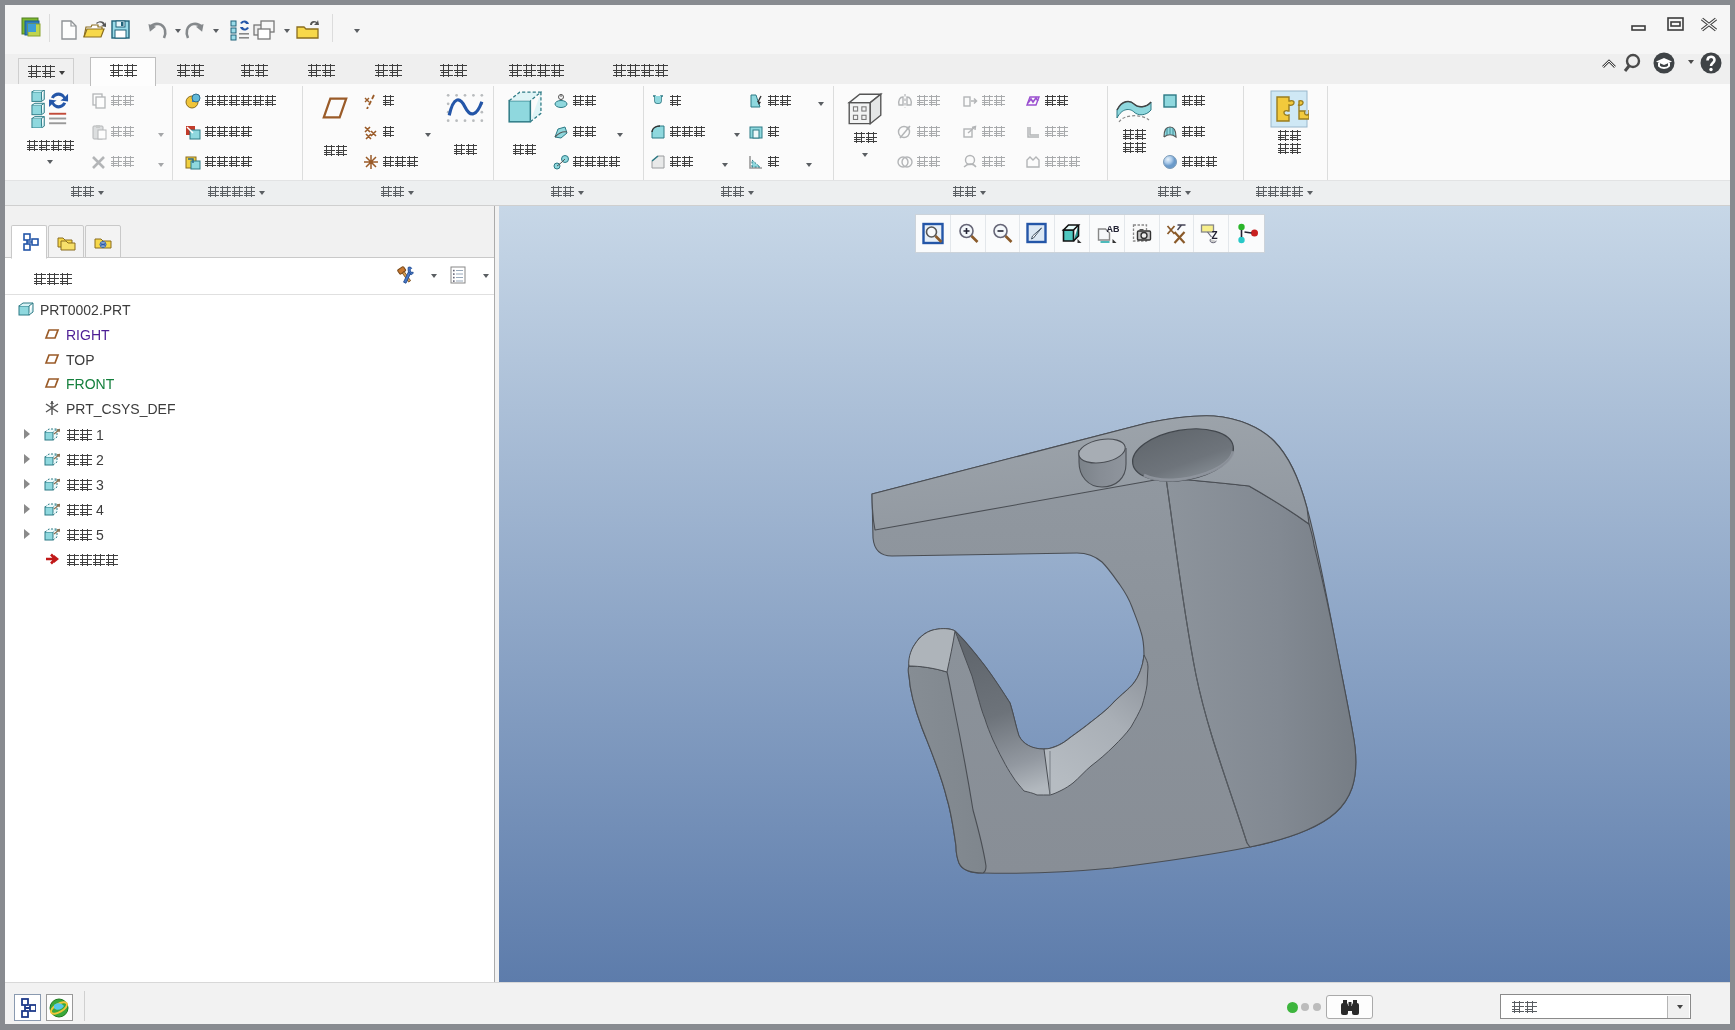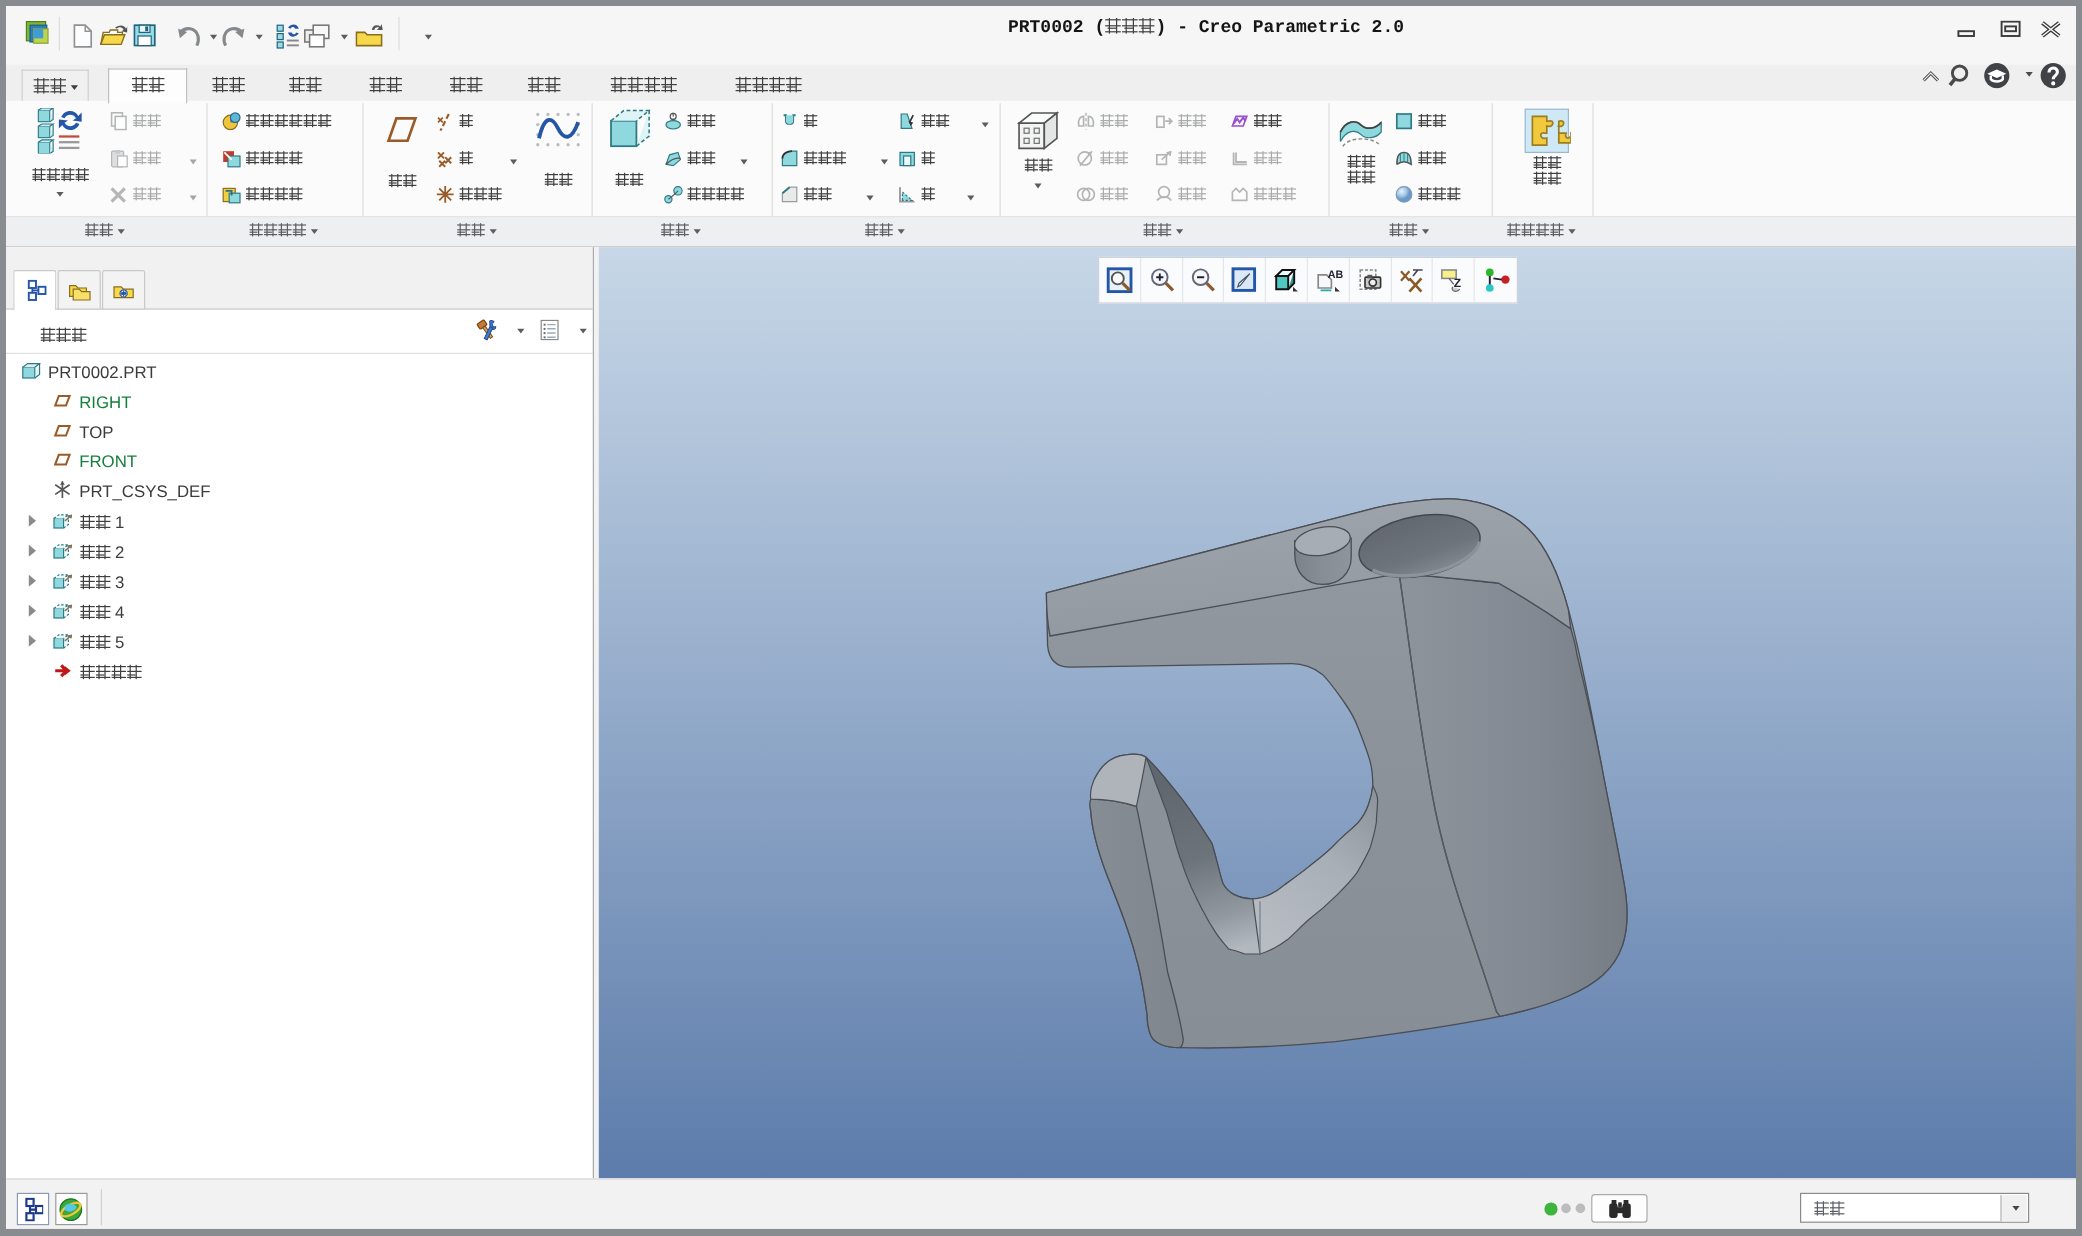--- a/index.html
+++ b/index.html
@@ -97,21 +97,20 @@
 <rect x="8" y="1" width="13" height="11" fill="#f8f8f8" stroke="#777" stroke-width="1.3"></rect>
 <rect x="5" y="9" width="12" height="10" fill="#fff" stroke="#777" stroke-width="1.3"></rect>
       </svg>
       <div class="dd" style="position:absolute;left:275px;top:24px"></div>
       <svg class="abs" style="left:291px;top:14px" width="24" height="21" viewBox="0 0 24 21">
 <path d="M1 19 L1 8 L8 8 L10 10 L22 10 L22 19 Z" fill="#f7d84a" stroke="#8a6d1f" stroke-width="1.3"></path>
 <path d="M14 6 C14 2 18 1 21 3 L22 1 L23 6 L18 6 L20 4 C18 3 16 4 16 6 Z" fill="#555"></path>
       </svg>
       <div class="abs" style="left:327px;top:9px;width:1px;height:28px;background:#dcdcdc"></div>
       <div class="dd" style="position:absolute;left:345px;top:24px"></div>
-      <div class="title">PRT0002 (<i class="c c14"></i><i class="c c14"></i><i class="c c14"></i>) - Creo Parametric 2.0</div>
       <svg class="abs" style="left:1622px;top:12px" width="24" height="14" viewBox="0 0 24 14">
         <rect x="5" y="9" width="13" height="4" fill="none" stroke="#3c3c3c" stroke-width="1.6"></rect>
       </svg>
       <svg class="abs" style="left:1658px;top:12px" width="24" height="14" viewBox="0 0 24 14">
 <rect x="5" y="1" width="15" height="12" fill="none" stroke="#3c3c3c" stroke-width="1.6"></rect>
 <rect x="8" y="5" width="9" height="4" fill="none" stroke="#3c3c3c" stroke-width="1.6"></rect>
       </svg>
       <svg class="abs" style="left:1693px;top:12px" width="22" height="15" viewBox="0 0 22 15">
 <path d="M4 2 L18 13 M18 2 L4 13" fill="none" stroke="#3c3c3c" stroke-width="3.4"></path>
 <path d="M4 2 L18 13 M18 2 L4 13" fill="none" stroke="#f6f6f6" stroke-width="1.2"></path>
@@ -428,21 +427,21 @@
         <div class="dd" style="position:absolute;left:474px;top:68px"></div>
         <div class="abs" style="left:0px;top:88px;width:489px;height:1px;background:#e0e0e0"></div>
         <svg class="abs" style="left:13px;top:95px" width="16" height="16" viewBox="0 0 16 16">
           <rect x="1" y="5" width="10" height="9" fill="#8fd8de" stroke="#2d7a85"></rect>
           <path d="M1 5 L5 2 L15 2 L11 5 M11 14 L15 11 L15 2" fill="#d8f2f5" stroke="#2d7a85"></path>
         </svg>
         <div class="abs" style="left:35px;top:96px;font-size:14px;color:#3c3c3c">PRT0002.PRT</div>
         <svg class="abs" style="left:39px;top:120px" width="16" height="16" viewBox="0 0 16 16">
           <path d="M2 12 L5 4 L14 4 L11 12 Z" fill="none" stroke="#9a5b28" stroke-width="1.7"></path>
         </svg>
-        <div class="abs" style="left:61px;top:121px;font-size:14px;color:#15803d">RIGHT</div>
+        <div class="abs" style="left:61px;top:121px;font-size:14px;color:#4c1d95">RIGHT</div>
         <svg class="abs" style="left:39px;top:145px" width="16" height="16" viewBox="0 0 16 16">
           <path d="M2 12 L5 4 L14 4 L11 12 Z" fill="none" stroke="#9a5b28" stroke-width="1.7"></path>
         </svg>
         <div class="abs" style="left:61px;top:146px;font-size:14px;color:#3c3c3c">TOP</div>
         <svg class="abs" style="left:39px;top:169px" width="16" height="16" viewBox="0 0 16 16">
           <path d="M2 12 L5 4 L14 4 L11 12 Z" fill="none" stroke="#9a5b28" stroke-width="1.7"></path>
         </svg>
         <div class="abs" style="left:61px;top:170px;font-size:14px;color:#15803d">FRONT</div>
         <svg class="abs" style="left:39px;top:194px" width="16" height="16" viewBox="0 0 16 16">
           <path d="M8 1 L8 15 M2 4 L14 12 M14 4 L2 12" stroke="#555" stroke-width="1.4"></path>

